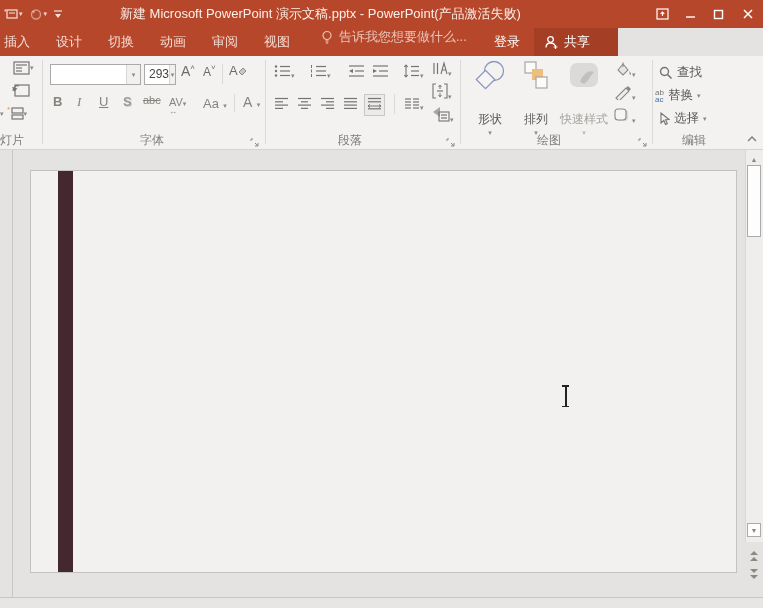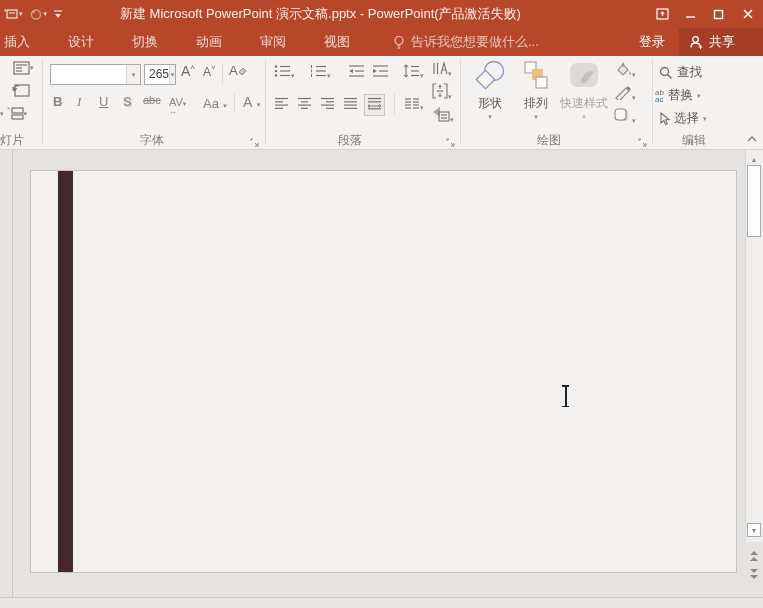--- a/index.html
+++ b/index.html
@@ -15,41 +15,41 @@
   
   .titlebar { left:0; top:0; width:763px; height:28px; background:#B7472A; color:#fff; }
   .qat { left:0; top:0; height:28px; display:flex; align-items:center; gap:2px; padding-left:2px; }
   .qat-btn { display:flex; align-items:center; height:22px; padding:0 2px; color:rgba(255,255,255,.85); }
   .caret { font-size:7px; color:rgba(255,255,255,.8); margin-left:1px; }
   .title-text { left:120px; top:0; height:28px; line-height:28px; font-size:13px; color:#FBEFEA; white-space:nowrap; }
   .winbtns { right:0; top:0; height:28px; display:flex; }
   .winbtn { width:28px; height:28px; display:flex; align-items:center; justify-content:center; color:#fff; }
 
   
-  .tabrow { left:0; top:28px; width:763px; height:28px; background:#B7472A; display:flex; align-items:center;gap:12px; }
+  .tabrow { left:0; top:28px; width:618px; height:28px; background:#B7472A; display:flex; align-items:flex-start; }
   .tab { font-size:13px; color:#F3DCD4; padding:0 13px; height:28px; line-height:28px; white-space:nowrap; }
   .tab:first-child { margin-left:-9px; }
   .tellme { display:flex; align-items:center; gap:6px; margin-left:18px; color:#EAC4B8; font-size:13px; }
   .tab-right { margin-left:auto; display:flex; align-items:center; height:28px; }
   .signin { font-size:13px; color:#fff; padding:0 14px; }
   .share { display:flex; align-items:center; gap:5px; height:28px; padding:0 28px 0 10px; background:rgba(0,0,0,0.10); color:#fff; font-size:13px; }
 
   
   .ribbon { left:0; top:56px; width:763px; height:94px; background:#F4F2F0; border-bottom:1px solid #D5D2CF; }
   .vsep { position:absolute; top:4px; width:1px; height:84px; background:#DCD9D6; }
   .grplabel { position:absolute; top:76px; font-size:12px; color:#7E7B78; white-space:nowrap; }
   .launcher { position:absolute; top:77px; width:10px; height:10px; }
   .gray-ic { stroke:#767472; fill:none; stroke-width:1.2; }
   .ccaret { font-size:7px; color:#8B8986; }
   .combo { position:absolute; height:21px; background:#fff; border:1px solid #ACAAA8; display:flex; }
   .combo .val { flex:1; font-size:12px; color:#444; line-height:19px; padding-left:4px; }
   .combo .dd { width:14px; background:#F2F0EE; border-left:1px solid #D8D6D4; display:flex; align-items:center; justify-content:center; }
   .fmt { position:absolute; font-size:13px; color:#86847F; }
   .bigbtn { position:absolute; top:4px; width:46px; height:82px; display:flex; flex-direction:column; align-items:center; }
-  .bigbtn .lbl { font-size:12px; color:#595755; margin-top:3px; white-space:nowrap; }
+  .bigbtn .lbl { font-size:12px; color:#595755; margin-top:19px; white-space:nowrap; }
   .bigbtn .bcaret { font-size:7px; color:#8B8986; margin-top:1px; }
   .ed-item { position:absolute; display:flex; align-items:center; gap:4px; font-size:12.5px; color:#595755; white-space:nowrap; }
 
   
   .canvas { left:0; top:150px; width:763px; height:447px; background:#E5E3E1; }
   .pane-divider { left:12px; top:150px; width:1px; height:447px; background:#C9C7C5; }
   .slide { left:30px; top:170px; width:707px; height:403px; background:#F2F1EF; border:1px solid #C4C2C0; }
   .accentbar { position:absolute; left:27px; top:0; width:15px; height:401px; background:#432830; }
   .slide-text {
     position:absolute; left:50%; top:50%; transform:translate(-50%,-50%);
@@ -190,21 +190,21 @@
     </div>
 
     <div>
       <div class="combo" style="left:50px;top:8px;width:91px">
         <span class="val"></span>
         <span class="dd">
             <span class="ccaret">▾</span>
           </span>
       </div>
       <div class="combo" style="left:144px;top:8px;width:32px">
-        <span class="val">265</span>
+        <span class="val">293</span>
         <span class="dd">
             <span class="ccaret">▾</span>
           </span>
       </div>
       <div class="abs" style="left:181px;top:7px;font-size:14px;color:#6E6C6A">
         <span>A</span><span style="font-size:8px;vertical-align:6px">˄</span>
       </div>
       <div class="abs" style="left:203px;top:7px;font-size:12px;color:#6E6C6A">
         <span>A</span><span style="font-size:8px;vertical-align:6px">˅</span>
       </div>

